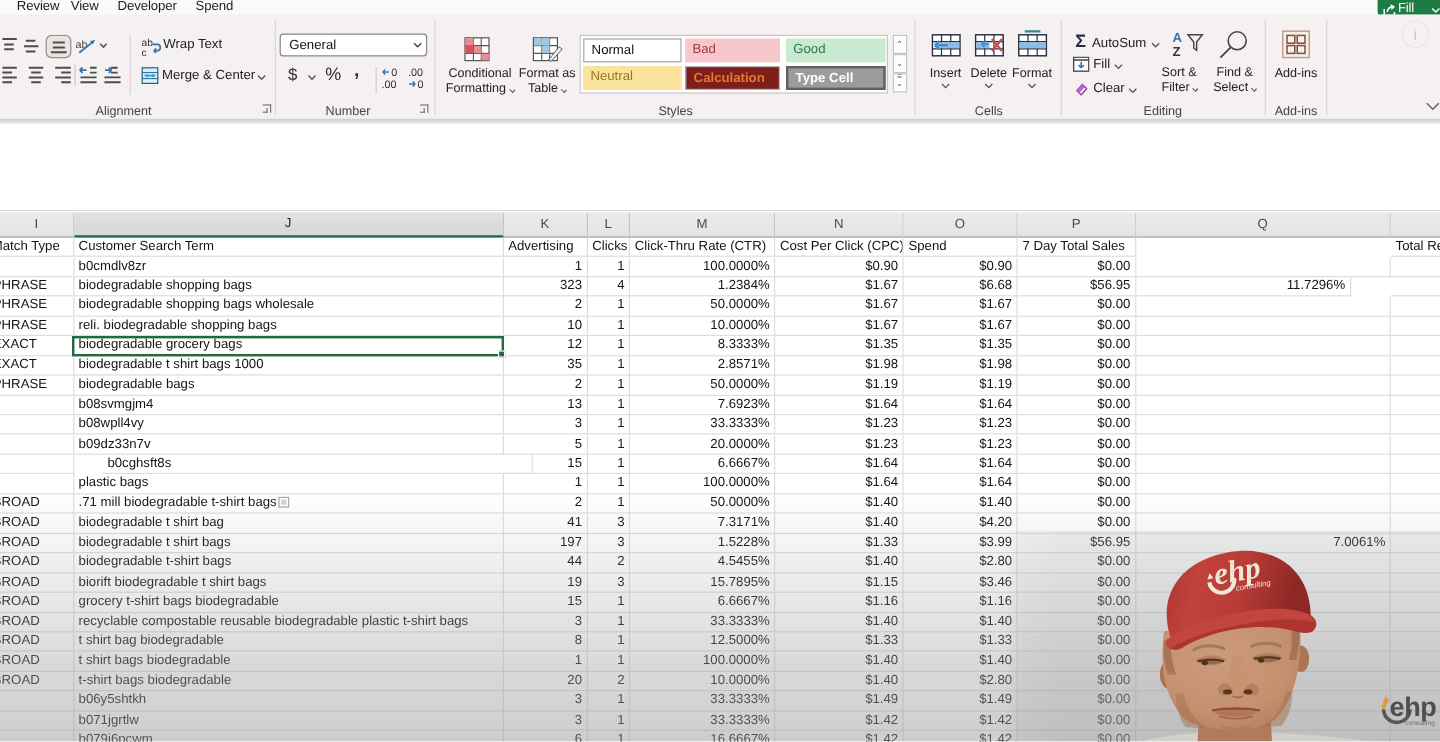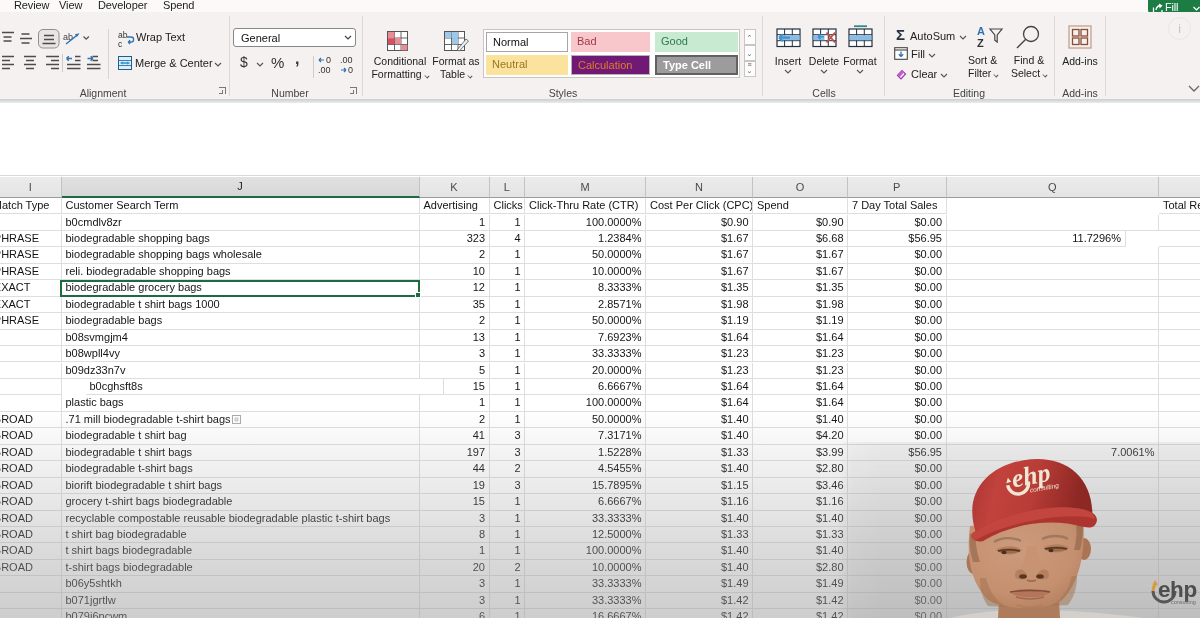--- a/index.html
+++ b/index.html
@@ -161,21 +161,21 @@
         <rect x="9" y="2" width="6" height="6" fill="#9dc8e8"></rect>
       <rect x="9" y="8.3" width="6" height="6" fill="#9dc8e8"></rect>
       <path d="M14 20 L23 9 l2.5 2 L16.5 21z" fill="#e8eef4" stroke="#555" stroke-width="0.8"></path>
     </svg>
 <div class="abs" style="left:416px;top:43px;width:80px;text-align:center;font-size:10.5px;color:#222;line-height:13px">Format as<br>Table <span class="chev" style="width:4px;height:4px"></span></div>
 <div id="gallery">
       <div class="gcell" style="left:2px;top:2px;border:1.5px solid #a8a6a4;background:#fff;color:#111;width:82px">Normal</div>
       <div class="gcell" style="left:87px;top:2px;background:#f7c7cc;color:#a03a45">Bad</div>
       <div class="gcell" style="left:171px;top:2px;background:#c8ead0;color:#2f7a4d;width:83px">Good</div>
       <div class="gcell" style="left:2px;top:25px;background:#fbe39e;color:#9a7722;width:82px">Neutral</div>
-      <div class="gcell" style="left:87px;top:25px;background:#701a75;color:#e07b28;border:1px solid #b5b3b1;font-weight:normal">Calculation</div>
+      <div class="gcell" style="left:87px;top:25px;background:#7f1d1d;color:#e07b28;border:1px solid #b5b3b1;font-weight:bold">Calculation</div>
       <div class="gcell" style="left:171px;top:25px;background:#9c9c9c;color:#fff;border:2px solid #616161;font-weight:bold;width:83px;line-height:16px">Type Cell</div>
     </div>
 <div class="sbtn" style="top:17px">⌃</div>
 <div class="sbtn" style="top:33px">⌄</div>
 <div class="sbtn" style="top:49px;line-height:6px">≡<br>⌄</div>
 <svg class="abs" style="left:776px;top:13px" width="25" height="23" viewBox="0 0 25 23">
         <rect x="1" y="4" width="23" height="17.5" fill="#fff" stroke="#26303f" stroke-width="1.2"></rect>
         <path d="M1 9.7h23M1 15.7h23M8.6 4v17.5M16.3 4v17.5" stroke="#26303f" stroke-width="1"></path>
         <rect x="7" y="10.2" width="16.5" height="5" fill="#8abde6"></rect>
         <path d="M14 12.7 h-11 m0 0 l4-3.4 m-4 3.4 l4 3.4" stroke="#4292cf" stroke-width="2.2" fill="none"></path>

